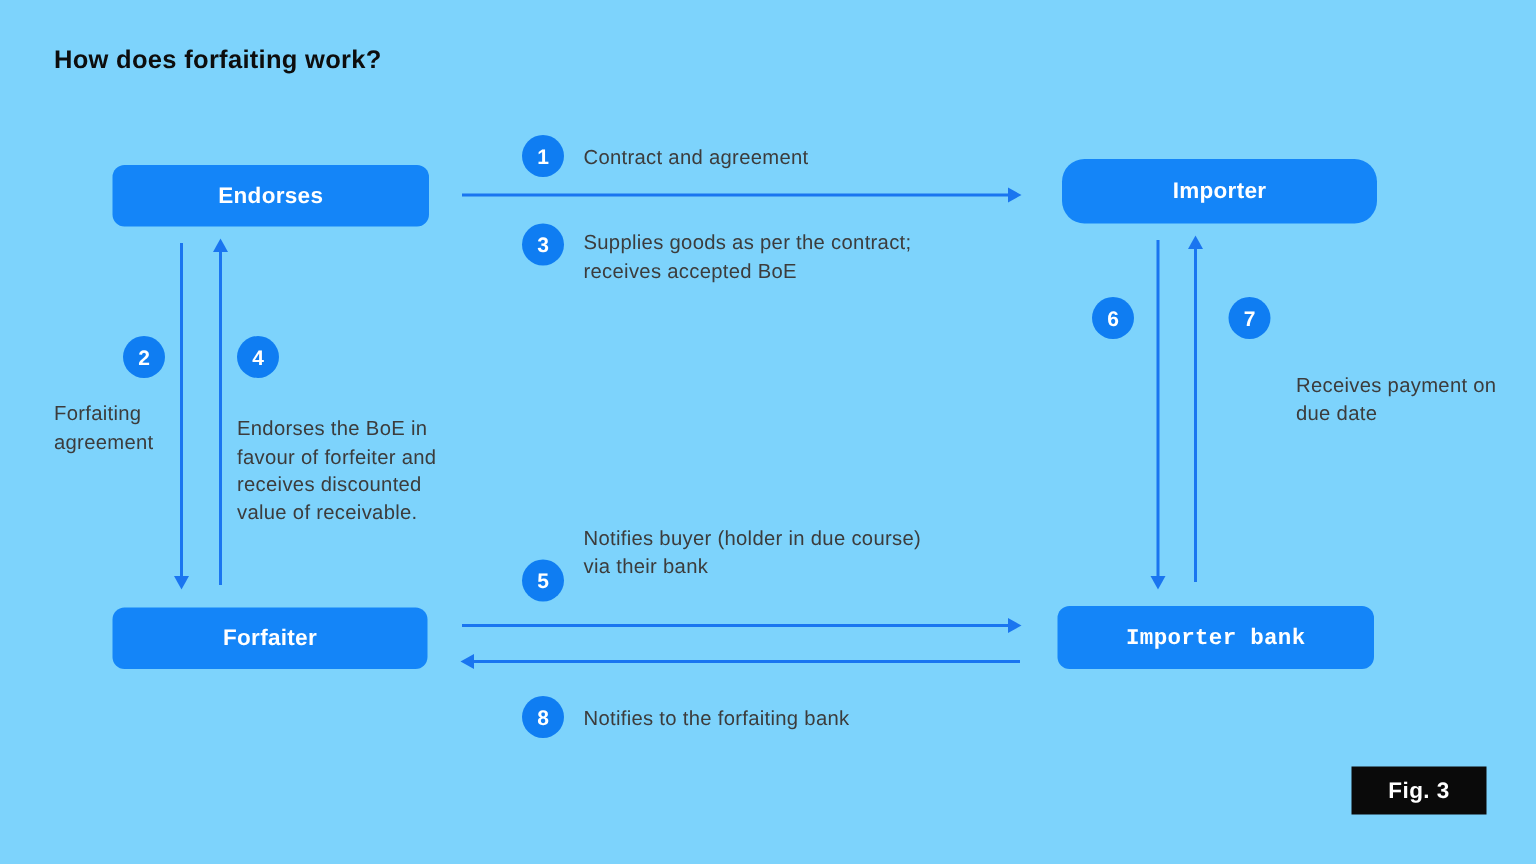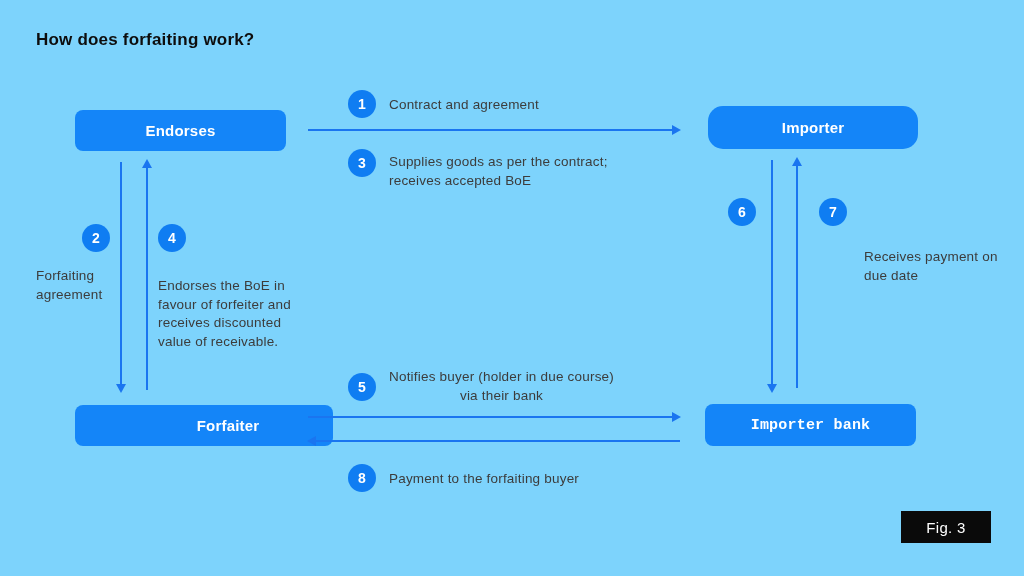--- a/index.html
+++ b/index.html
@@ -42,33 +42,33 @@
   .head-right { right:-1px; top:0; border-top:5px solid transparent; border-bottom:5px solid transparent; border-left:9px solid var(--arrow-blue, #1A75F0); }
   .head-left  { left:-1px;  top:0; border-top:5px solid transparent; border-bottom:5px solid transparent; border-right:9px solid var(--arrow-blue, #1A75F0); }
   .head-down  { bottom:-1px; left:0; border-left:5px solid transparent; border-right:5px solid transparent; border-top:9px solid var(--arrow-blue, #1A75F0); }
   .head-up    { top:-1px;    left:0; border-left:5px solid transparent; border-right:5px solid transparent; border-bottom:9px solid var(--arrow-blue, #1A75F0); }
   .arrow.v .vline.to-bottom { bottom:0; }
   .arrow.v .vline.to-top { top:0; }
   .fig {
     position:absolute; left:901px; top:511px; width:90px; height:32px;
     background:var(--fig-bg, #0a0a0a);
     display:flex; align-items:center; justify-content:center;
-    color:var(--fig-fg, #ffffff); font-weight:normal; font-size:15px; letter-spacing:.3px;
+    color:var(--fig-fg, #ffffff); font-weight:bold; font-size:15px; letter-spacing:.3px;
   }
 </style>
 </head>
 <body>
 
 <div class="canvas">
 
   <h1 class="title">How does forfaiting work?</h1>
 
   <div class="node" style="left:75px; top:110px; width:211px; height:41px;">Endorses</div>
   <div class="node" style="left:708px; top:106px; width:210px; height:43px;border-radius:15px;">Importer</div>
-  <div class="node" style="left:75px; top:405px; width:210px; height:41px;padding-left:48px;">Forfaiter</div>
+  <div class="node" style="left:75px; top:405px; width:210px; height:41px;">Forfaiter</div>
   <div class="node" style="left:705px; top:404px; width:211px; height:42px;font-family:Liberation Mono, monospace;">Importer bank</div>
 
   <div class="arrow h" style="left:308px; top:125px; width:372px;">
     <div class="hline"></div>
     <div class="head head-right"></div>
   </div>
 
   <div class="arrow v" style="left:116px; top:162px; height:230px;">
     <div class="vline to-top"></div>
     <div class="head head-down"></div>
@@ -107,21 +107,21 @@
 
   <div class="step-text" style="left:389px; top:96px;">Contract and agreement</div>
   <div class="step-text" style="left:36px;  top:267px;">Forfaiting
 agreement</div>
   <div class="step-text" style="left:389px; top:153px;">Supplies goods as per the contract;
 receives accepted BoE</div>
   <div class="step-text" style="left:158px; top:277px;">Endorses the BoE in
 favour of forfeiter and
 receives discounted
 value of receivable.</div>
-  <div class="step-text" style="left:389px; top:368px;text-align:center;">Notifies buyer (holder in due course)
+  <div class="step-text" style="left:389px; top:350px;">Notifies buyer (holder in due course)
 via their bank</div>
   <div class="step-text" style="left:816px; top:248px;margin-left:48px;">Receives payment on
 due date</div>
-  <div class="step-text" style="left:389px; top:470px;">Payment to the forfaiting buyer</div>
+  <div class="step-text" style="left:389px; top:470px;">Notifies to the forfaiting bank</div>
 
   <div class="fig">Fig. 3</div>
 
 </div>
 
 </body></html>

